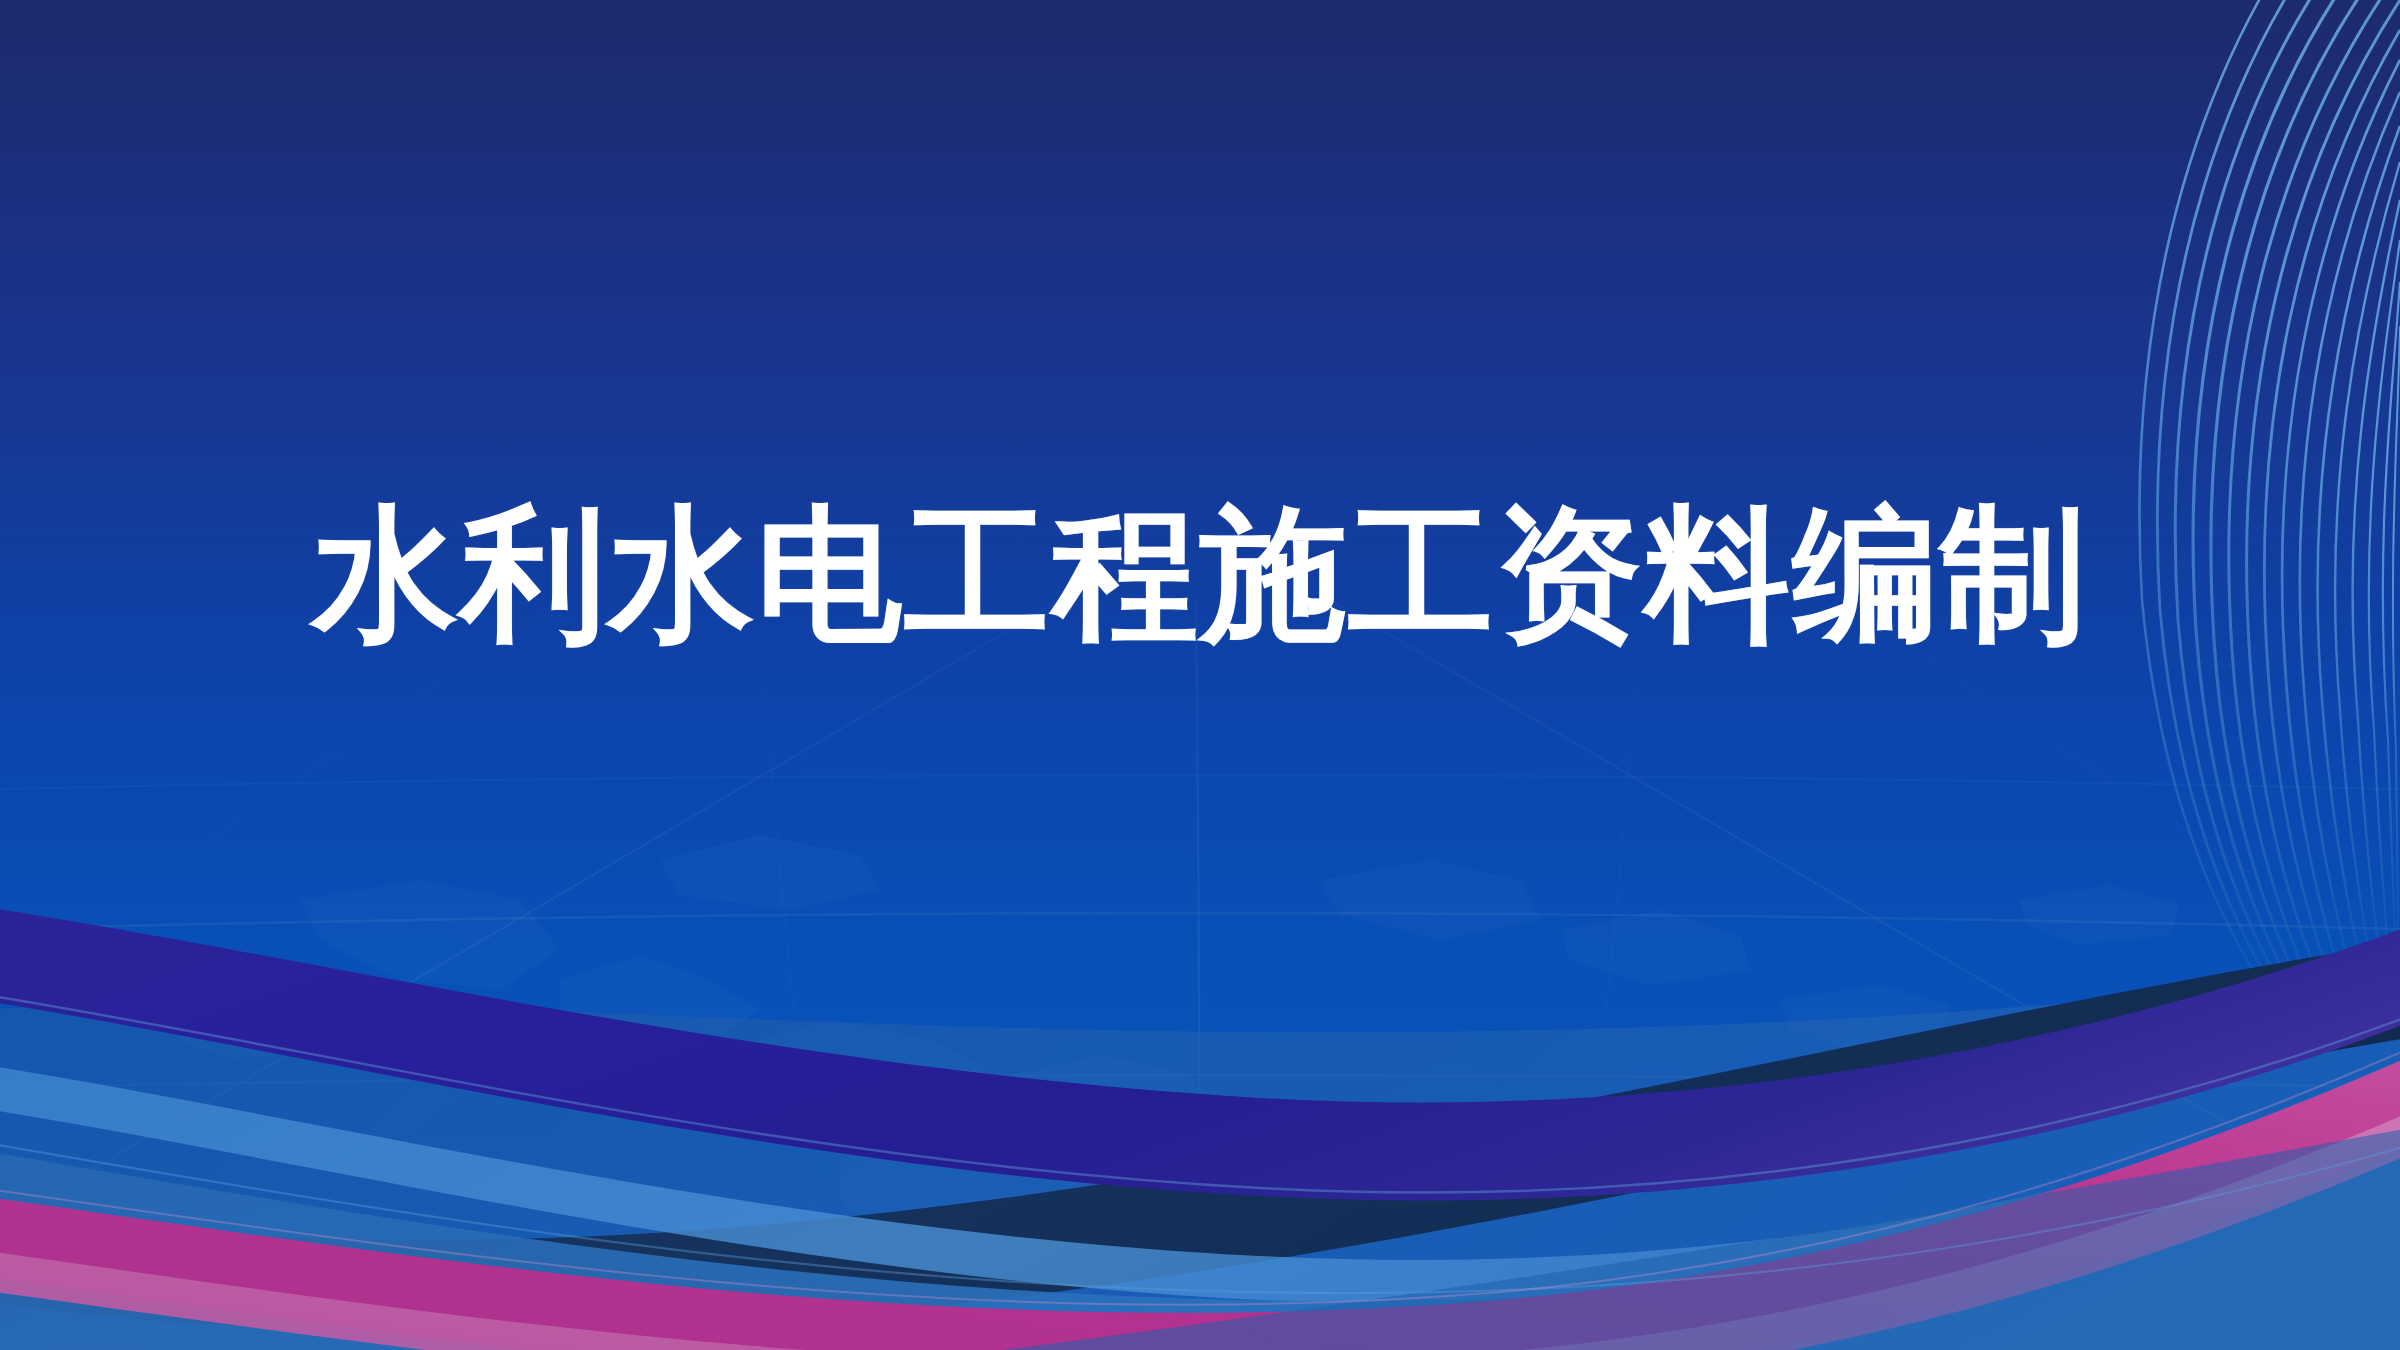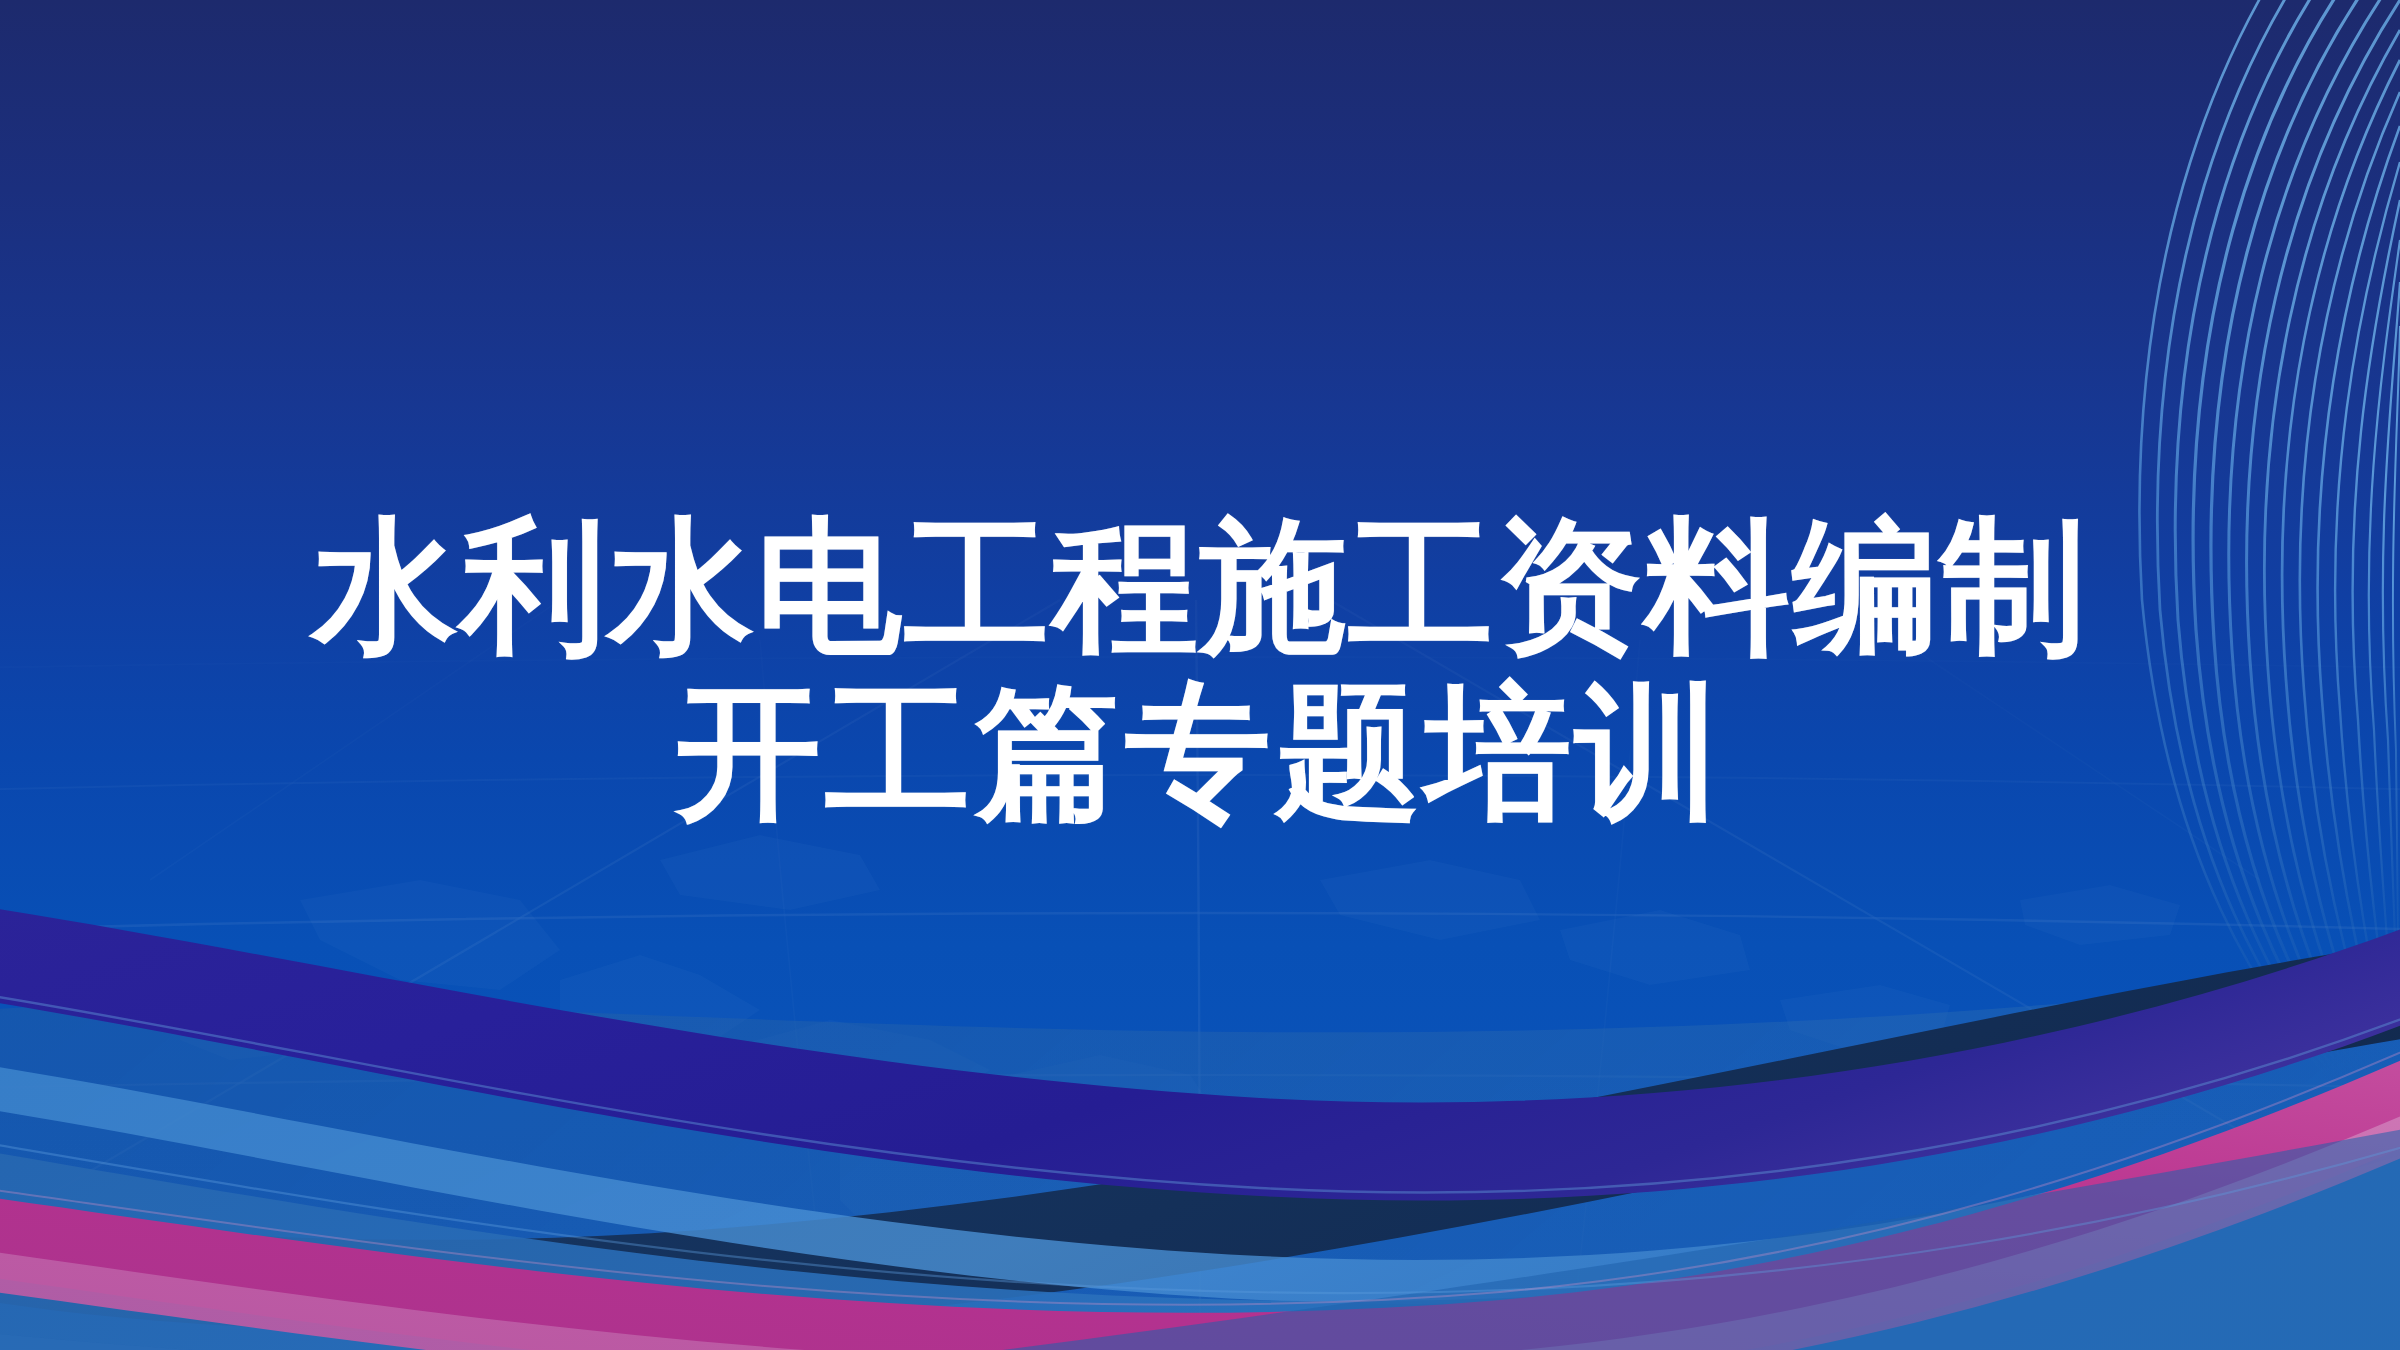--- a/index.html
+++ b/index.html
@@ -17,21 +17,21 @@
        #0850b6 70%,
        #0a53b9 84%,
        #0c55bb 100%);
   }
   .layer{position:absolute;inset:0;}
   .svgfull{position:absolute;inset:0;width:2400px;height:1350px;display:block;}
 
   
   #title-block{
     position:absolute;
-    left:0; top:504px; width:2400px;
+    left:0; top:492px; width:2400px;
     text-align:center;
     z-index:40;
     pointer-events:none;
   }
   .tline{
     display:block;
     color:#ffffff;
     font-weight:bold;
     font-size:146px;
     line-height:166px;
@@ -193,16 +193,15 @@
       <g fill="none">
         <path d="M-20,994 C340,1052 780,1162 1260,1188 C1700,1212 2090,1138 2420,1012" stroke="#5f9ad8" stroke-width="2.4" opacity="0.45"></path>
         <path d="M-20,1142 C400,1214 900,1304 1440,1292 C1820,1284 2140,1224 2420,1142" stroke="#5c9bdb" stroke-width="2.2" opacity="0.4"></path>
         <path d="M-20,1188 C420,1250 960,1338 1500,1292 C1860,1260 2160,1158 2420,1044" stroke="#d78fc6" stroke-width="2.0" opacity="0.35"></path>
       </g>
     </svg>
   </div>
 
   <div id="title-block">
     <span class="tline" id="title-line-1">水利水电工程施工资料编制</span>
-    <span class="tline" id="title-line-2">开工篇专题培训</span>
   </div>
 
 </div>
 
 </body></html>

